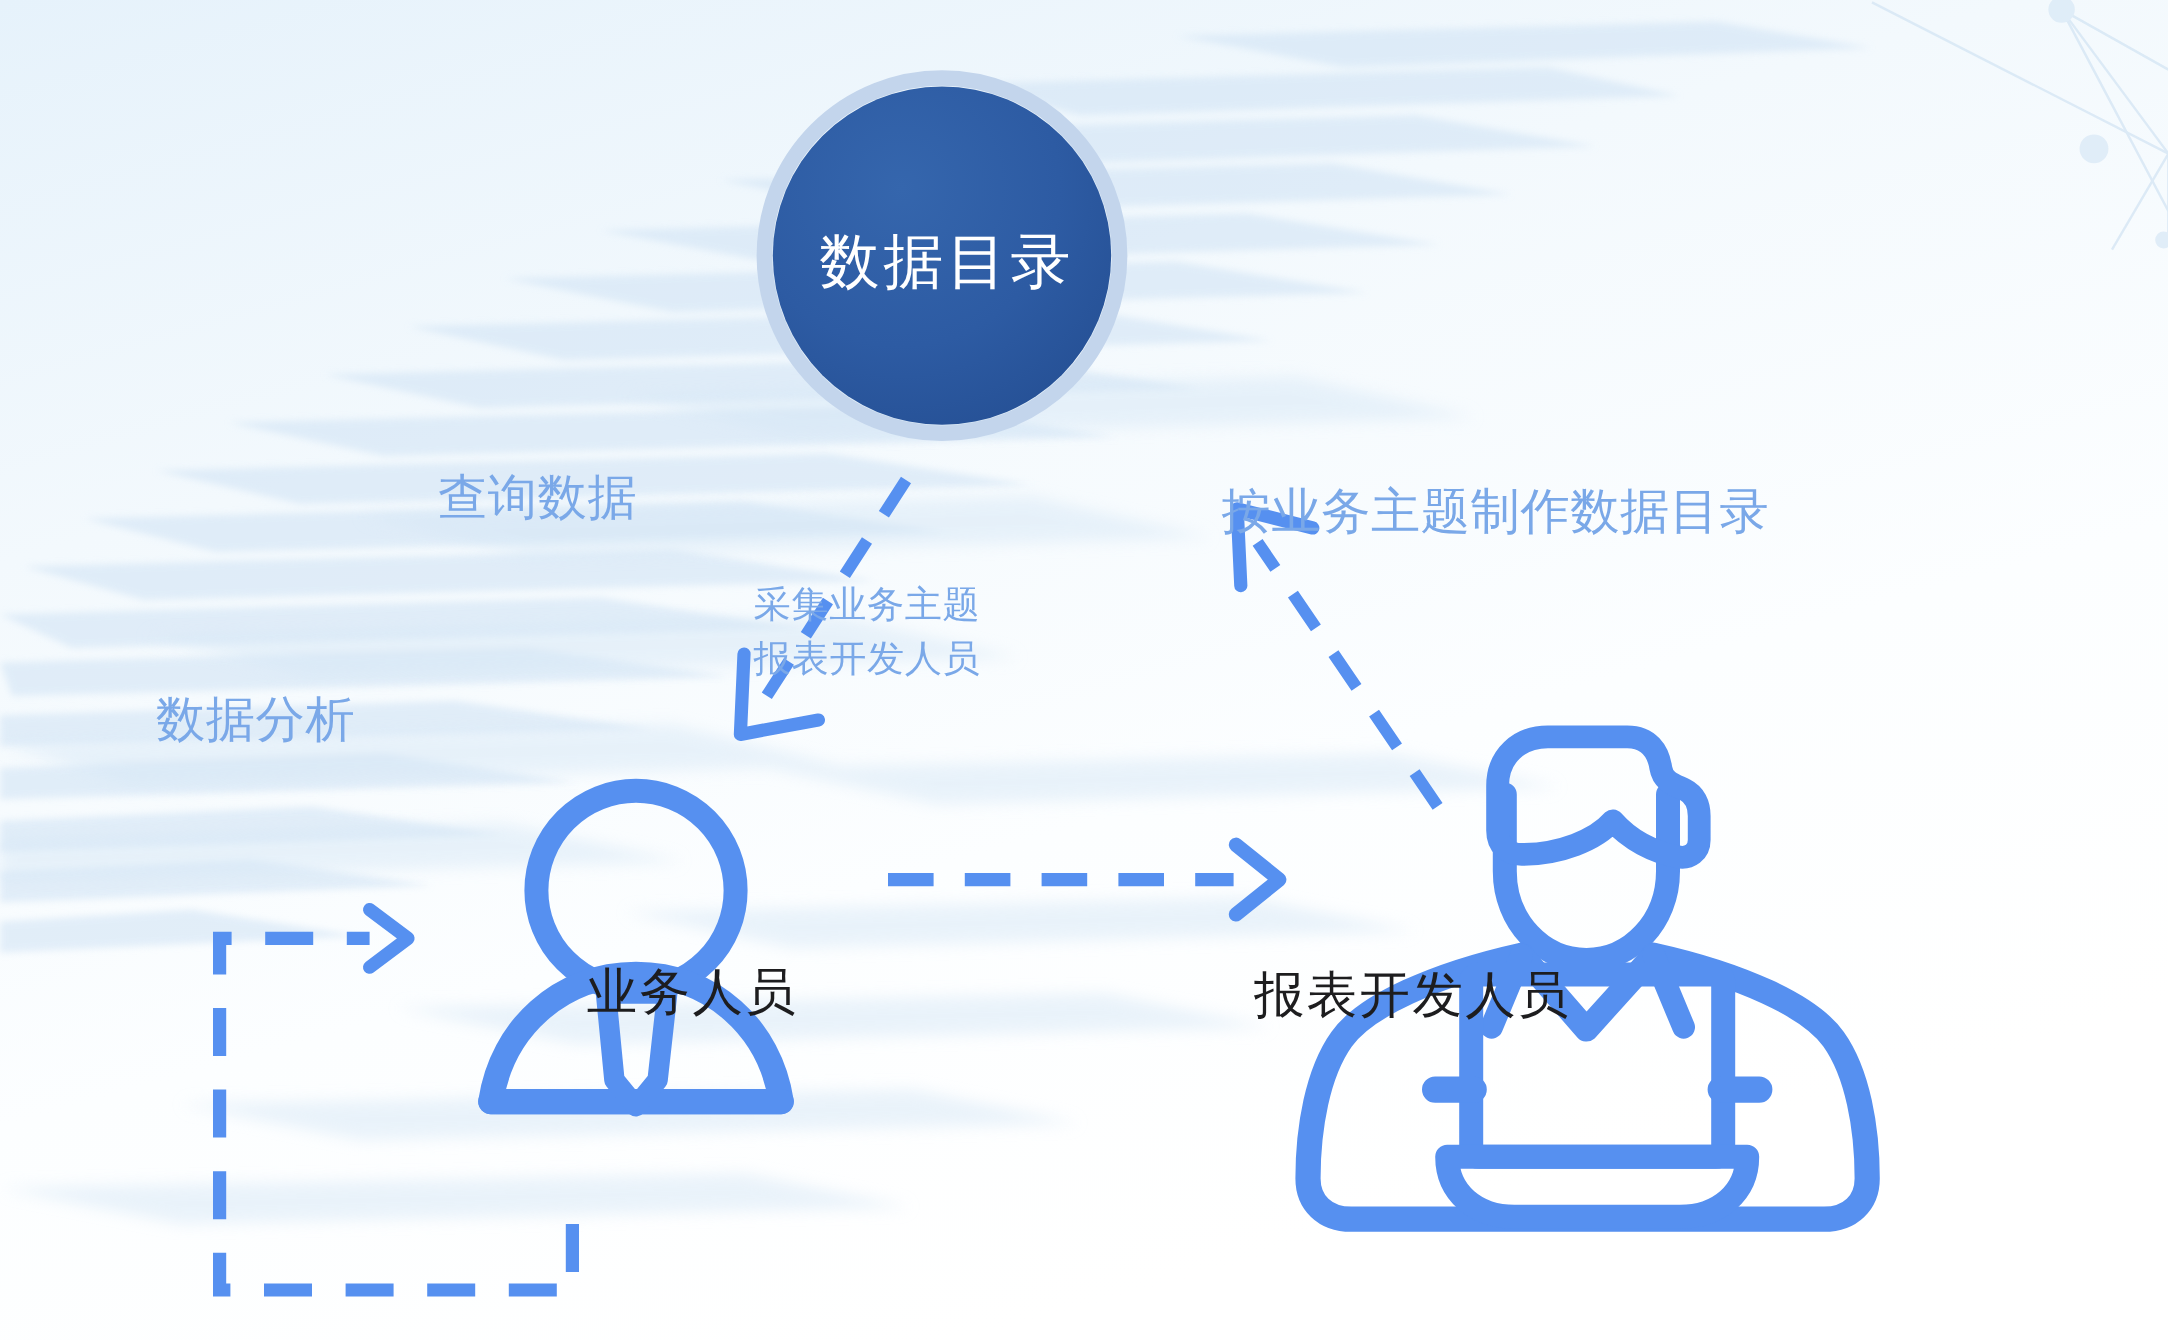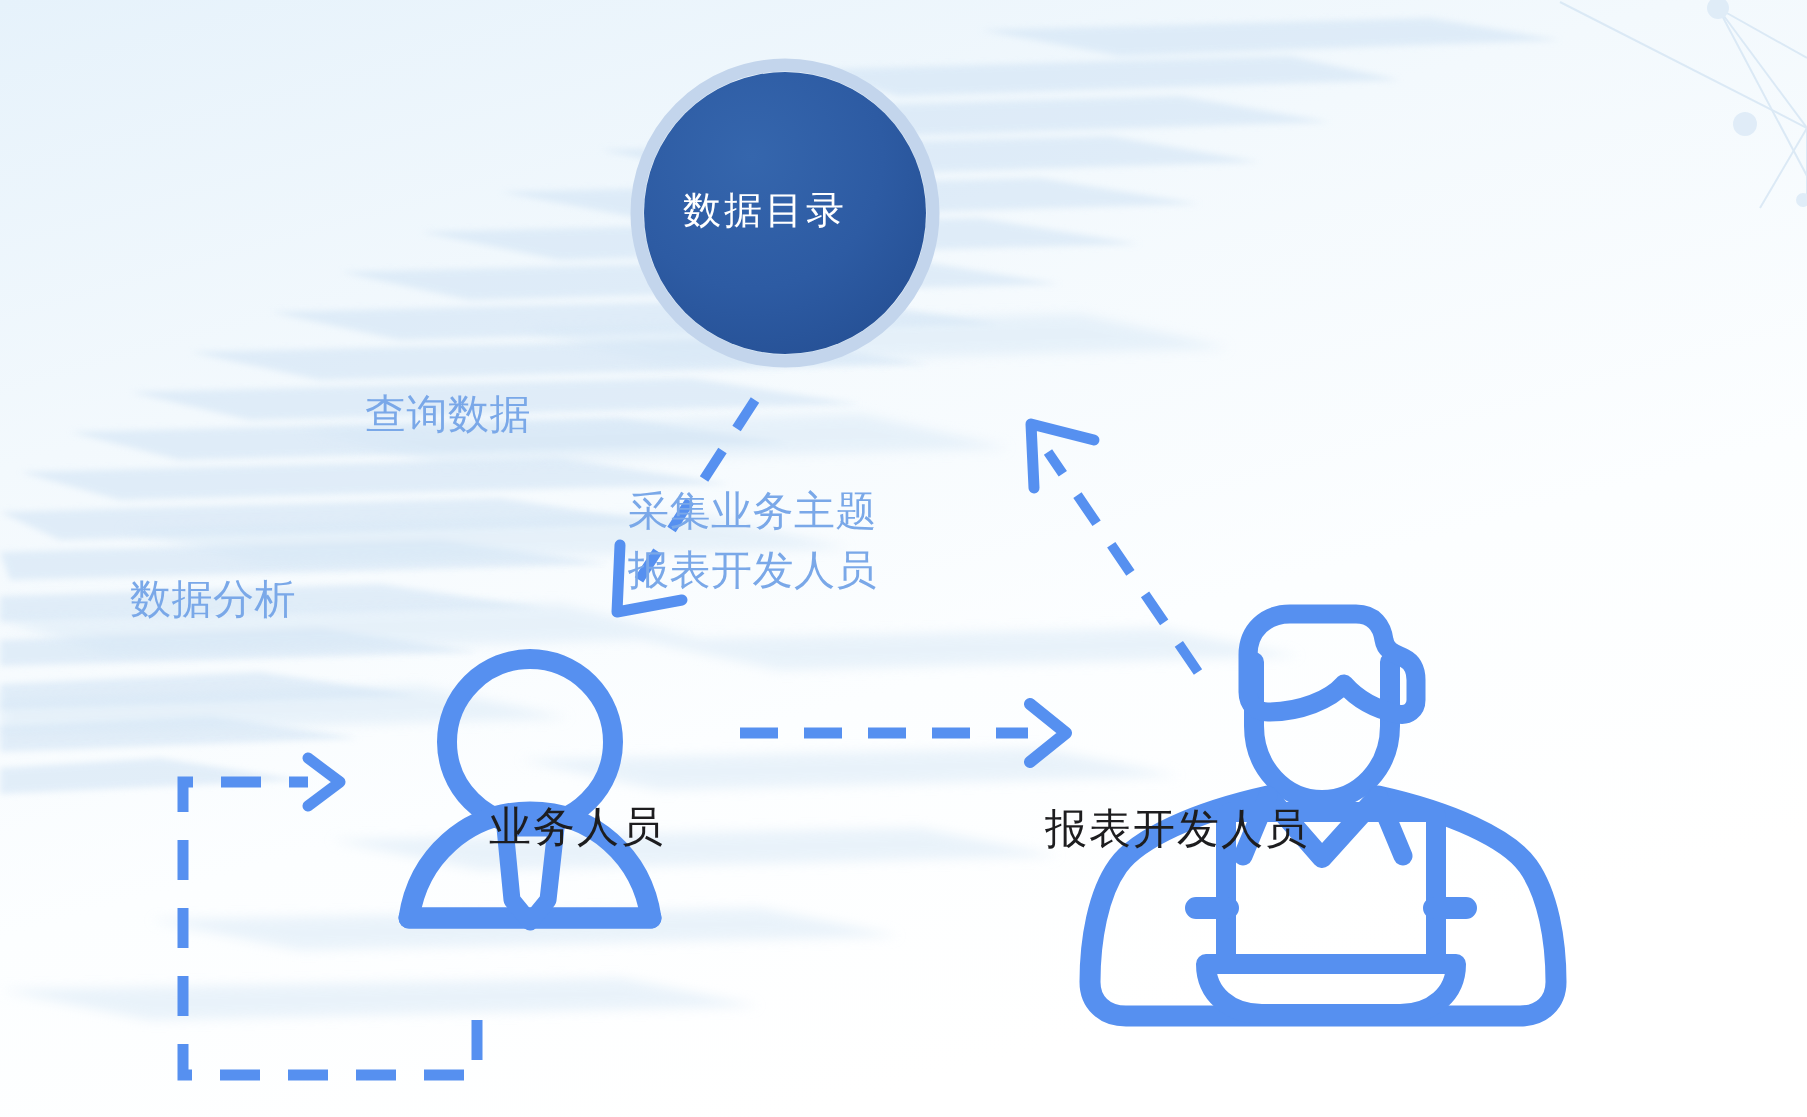--- a/index.html
+++ b/index.html
@@ -33,35 +33,35 @@
     white-space: nowrap;
     line-height: 1.28;
     letter-spacing: 0.5px;
   }
   .label-edge {
     color: #7aa8e8;
     font-size: 41px;
   }
   .label-edge-2 {
     color: #7aa8e8;
-    font-size: 41px;
+    font-size: 31px;
     line-height: 1.45;
     text-align: center;
   }
   .label-actor {
     color: #1d1d1f;
     font-size: 42px;
     letter-spacing: 2px;
     margin-left: 47px;
   }
   .hub-text {
     position: absolute;
     z-index: 4;
     color: #ffffff;
-    font-size: 38px;
+    font-size: 50px;
     letter-spacing: 3px;
     white-space: nowrap;
   }
 </style>
 </head>
 <body>
 
 <div id="canvas">
 
   <svg id="bg-svg" class="layer" viewBox="0 0 1807 1117">
@@ -198,20 +198,21 @@
                C1230,1014 1206,994 1206,964 Z" stroke-width="20"></path>
 
       <path d="M1196,908 L1228,908 M1434,908 L1466,908" stroke-width="22"></path>
     </g>
   </svg>
 
   <div class="hub-text" style="left:683px; top:185px;">数据目录</div>
 
   <div class="label label-edge" style="left:365px; top:388px;text-align:center;">查询数据</div>
 
+  <div class="label label-edge" style="left:1018px; top:400px;">按业务主题制作数据目录</div>
 
   <div class="label label-edge-2" style="left:628px; top:482px;">
     <div>采集业务主题</div>
     <div>报表开发人员</div>
   </div>
 
   <div class="label label-edge" style="left:130px; top:573px;text-align:right;">数据分析</div>
 
   <div class="label label-actor" style="left: 442px; top: 800px;">业务人员</div>
 

